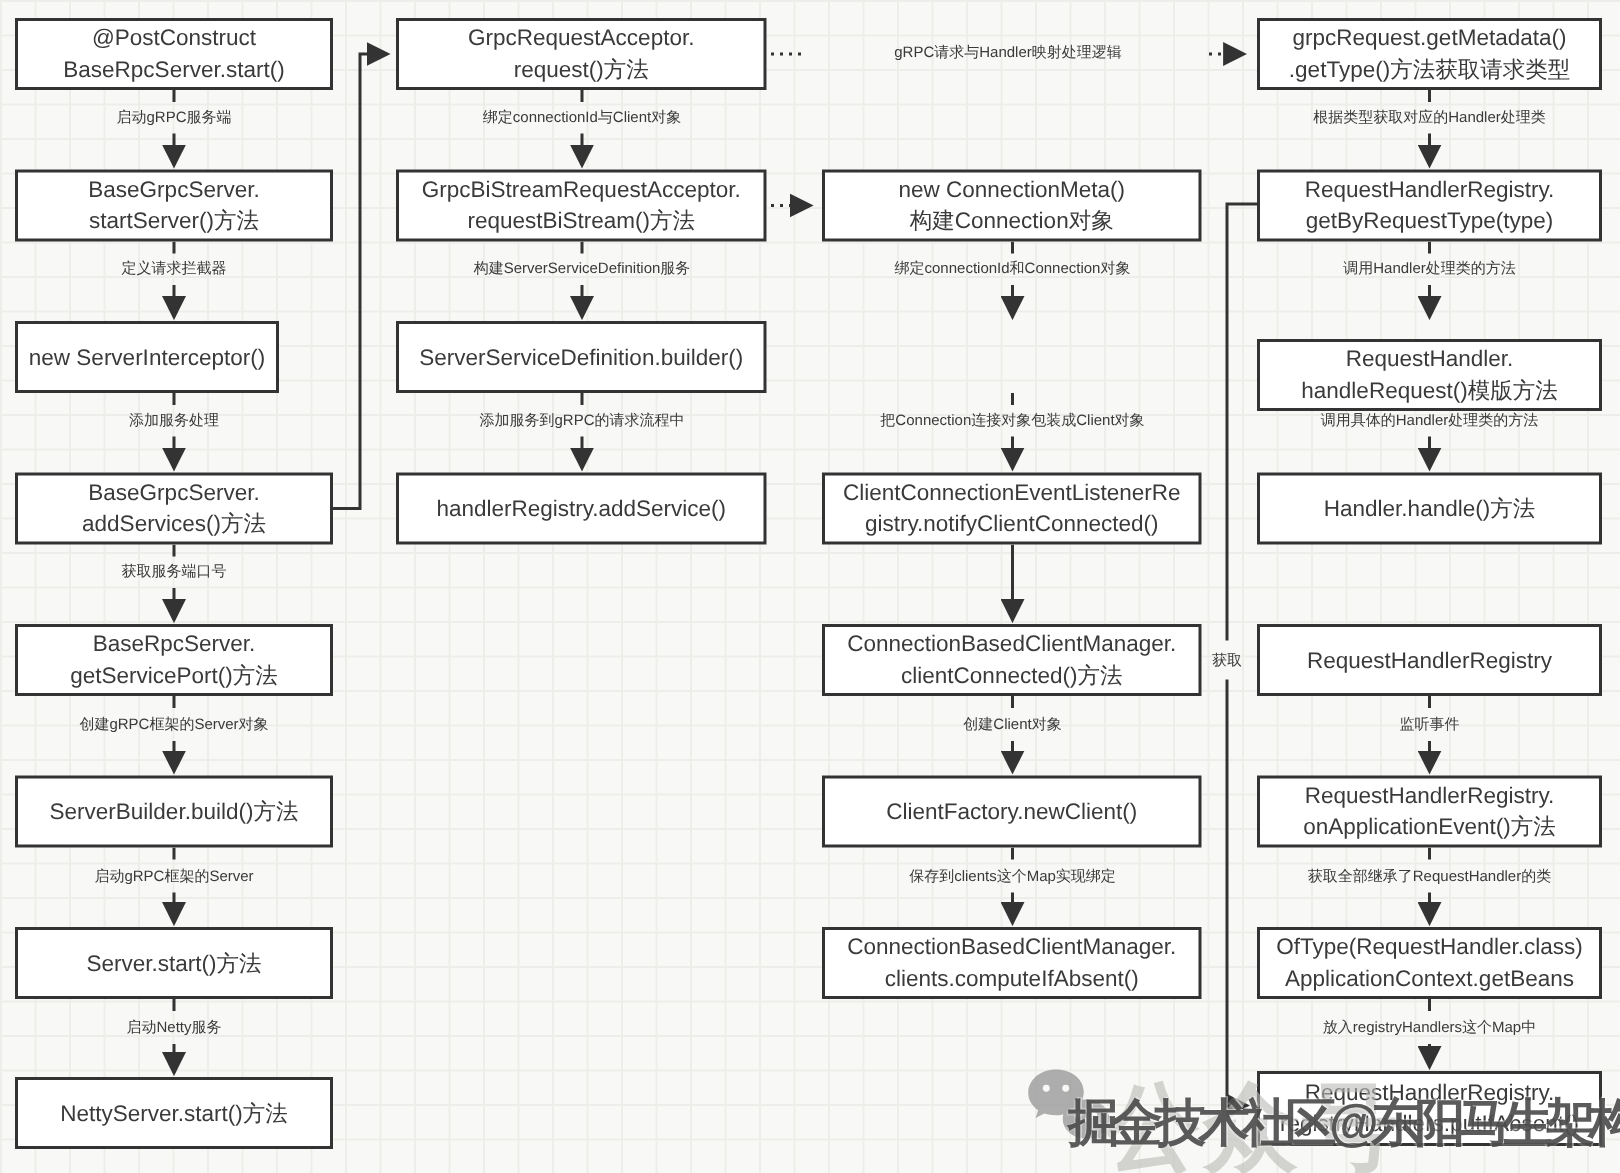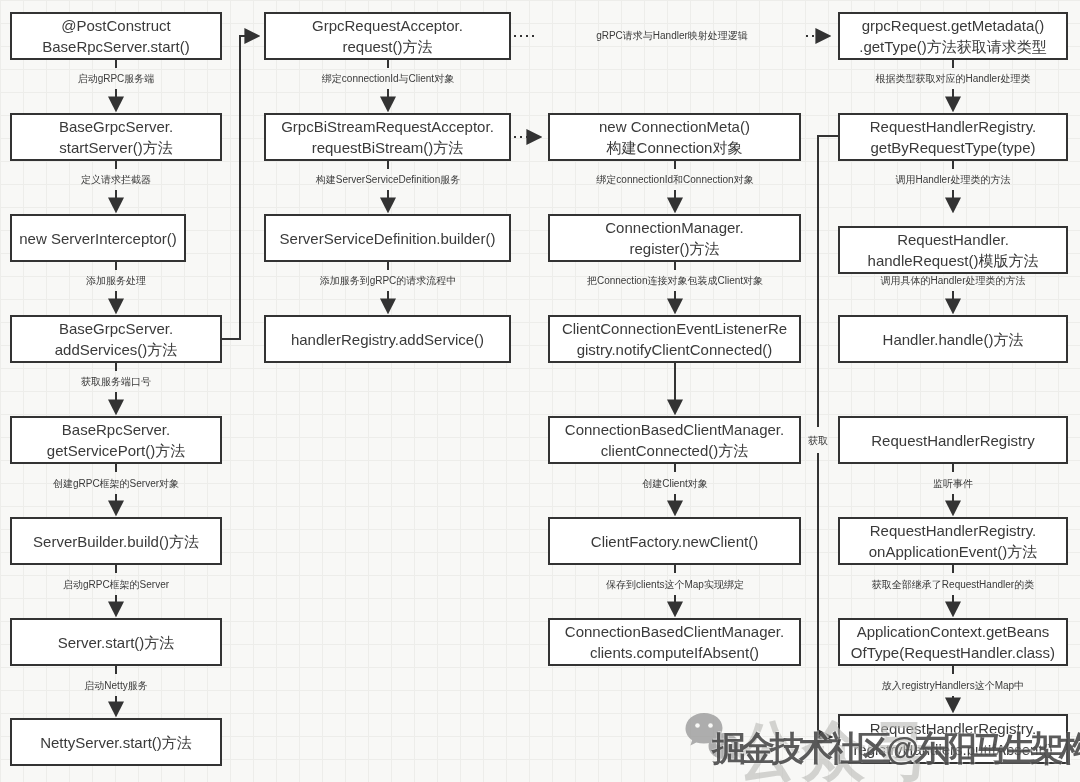--- a/index.html
+++ b/index.html
@@ -163,24 +163,20 @@
   <div class="node" style="left:264px;top:315px;width:247px;height:48px">
     <span>handlerRegistry.addService()</span>
     <span></span>
   </div>
 
   <div class="node" style="left:548px;top:113px;width:253px;height:48px">
     <span>new ConnectionMeta()</span>
     <span>构建Connection对象</span>
   </div>
   <div class="edge-label" style="left:505px;top:171px;width:340px">绑定connectionId和Connection对象</div>
-  <div class="node" style="left:548px;top:214px;width:253px;height:48px">
-    <span>ConnectionManager.</span>
-    <span>register()方法</span>
-  </div>
   <div class="edge-label" style="left:505px;top:272px;width:340px">把Connection连接对象包装成Client对象</div>
   <div class="node" style="left:548px;top:315px;width:253px;height:48px">
     <span>ClientConnectionEventListenerRe</span>
     <span>gistry.notifyClientConnected()</span>
   </div>
   <div class="node" style="left:548px;top:416px;width:253px;height:48px">
     <span>ConnectionBasedClientManager.</span>
     <span>clientConnected()方法</span>
   </div>
   <div class="edge-label" style="left:505px;top:475px;width:340px">创建Client对象</div>
@@ -217,22 +213,22 @@
     <span>RequestHandlerRegistry</span>
     <span></span>
   </div>
   <div class="edge-label" style="left:783px;top:475px;width:340px">监听事件</div>
   <div class="node" style="left:838px;top:517px;width:230px;height:48px">
     <span>RequestHandlerRegistry.</span>
     <span>onApplicationEvent()方法</span>
   </div>
   <div class="edge-label" style="left:783px;top:576px;width:340px">获取全部继承了RequestHandler的类</div>
   <div class="node" style="left:838px;top:618px;width:230px;height:48px">
+    <span>OfType(RequestHandler.class)</span>
     <span>ApplicationContext.getBeans</span>
-    <span>OfType(RequestHandler.class)</span>
   </div>
   <div class="edge-label" style="left:783px;top:677px;width:340px">放入registryHandlers这个Map中</div>
   <div class="node" style="left:838px;top:714px;width:230px;height:50px">
     <span>RequestHandlerRegistry.</span>
     <span>registryHandlers.putIfAbsent()</span>
   </div>
 
   <div class="edge-label" style="left:532px;top:27px;width:280px">gRPC请求与Handler映射处理逻辑</div>
   <div class="edge-label" style="left:788px;top:432px;width:60px">获取</div>
 

